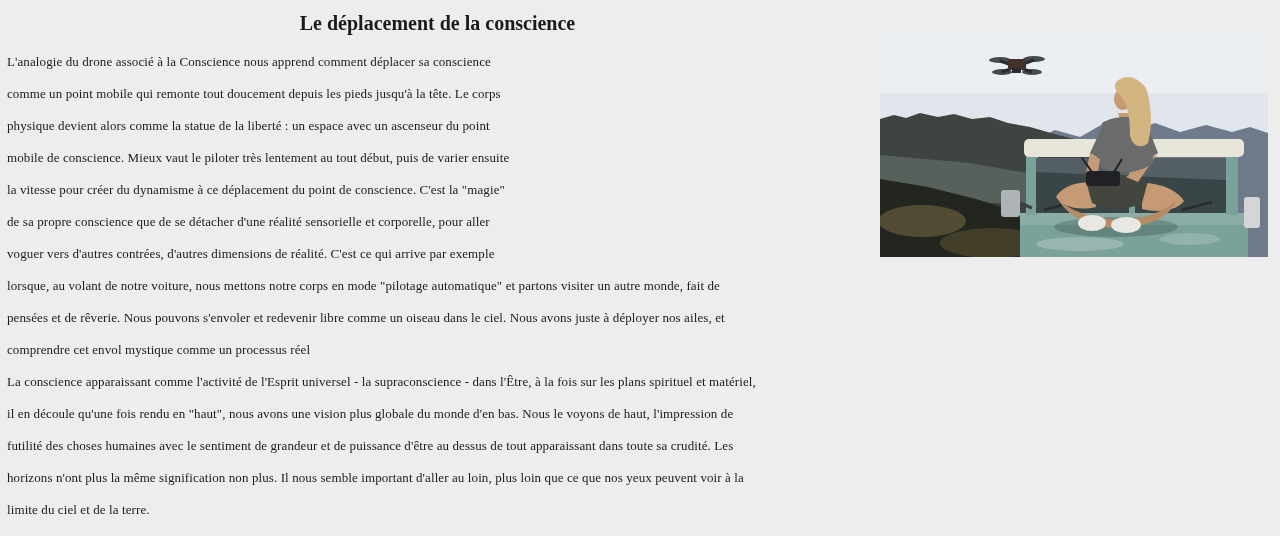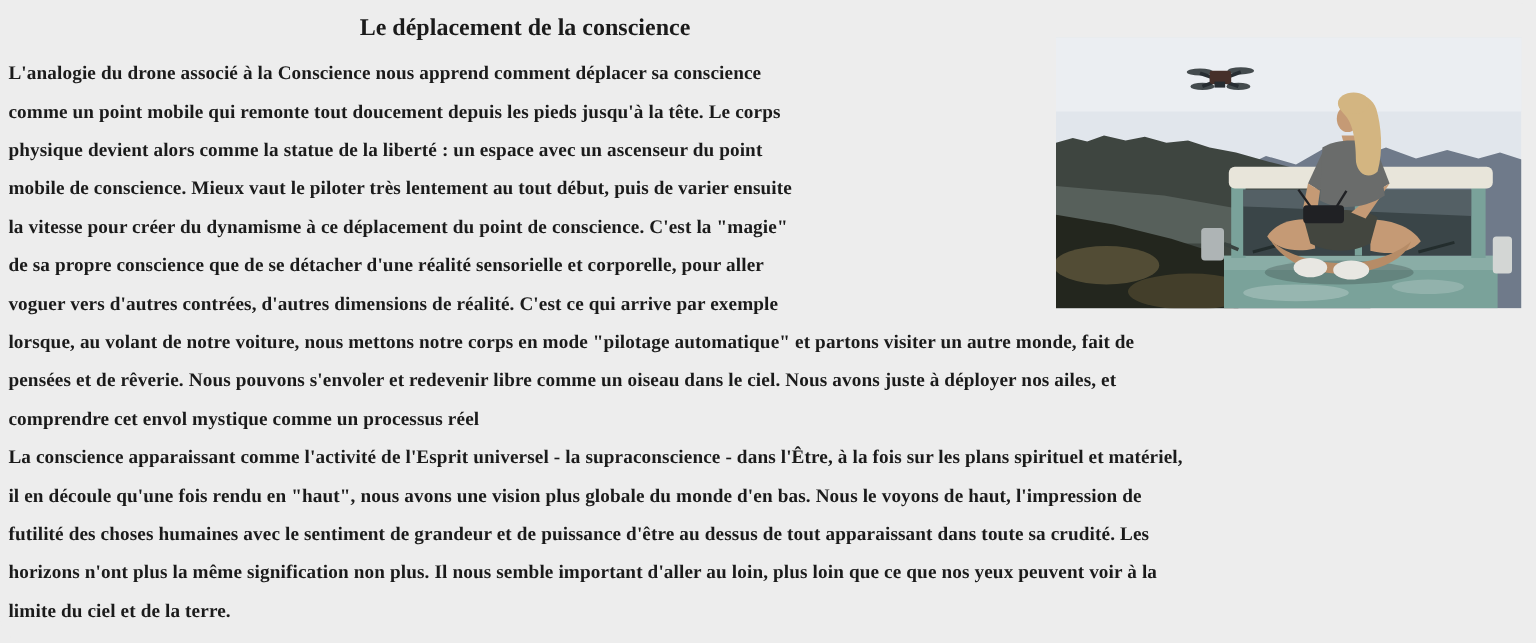--- a/index.html
+++ b/index.html
@@ -29,25 +29,24 @@
   .photo-frame svg { display: block; }
   h1.page-title {
     margin: 0 0 10px 0;
     font-size: 20px;
     line-height: 26px;
     font-weight: bold;
     text-align: center;
   }
   p.body-text {
     margin: 0;
-    font-size: 16px;
+    font-size: 13px;
     line-height: 32px;
     white-space: pre-line;
     letter-spacing: 0.1px;
-    font-weight: bold;
   }
 </style>
 </head>
 <body>
 
 <div class="page">
 
   <div class="photo-frame">
     <svg width="388" height="226" viewBox="0 0 388 226" xmlns="http://www.w3.org/2000/svg">
 

